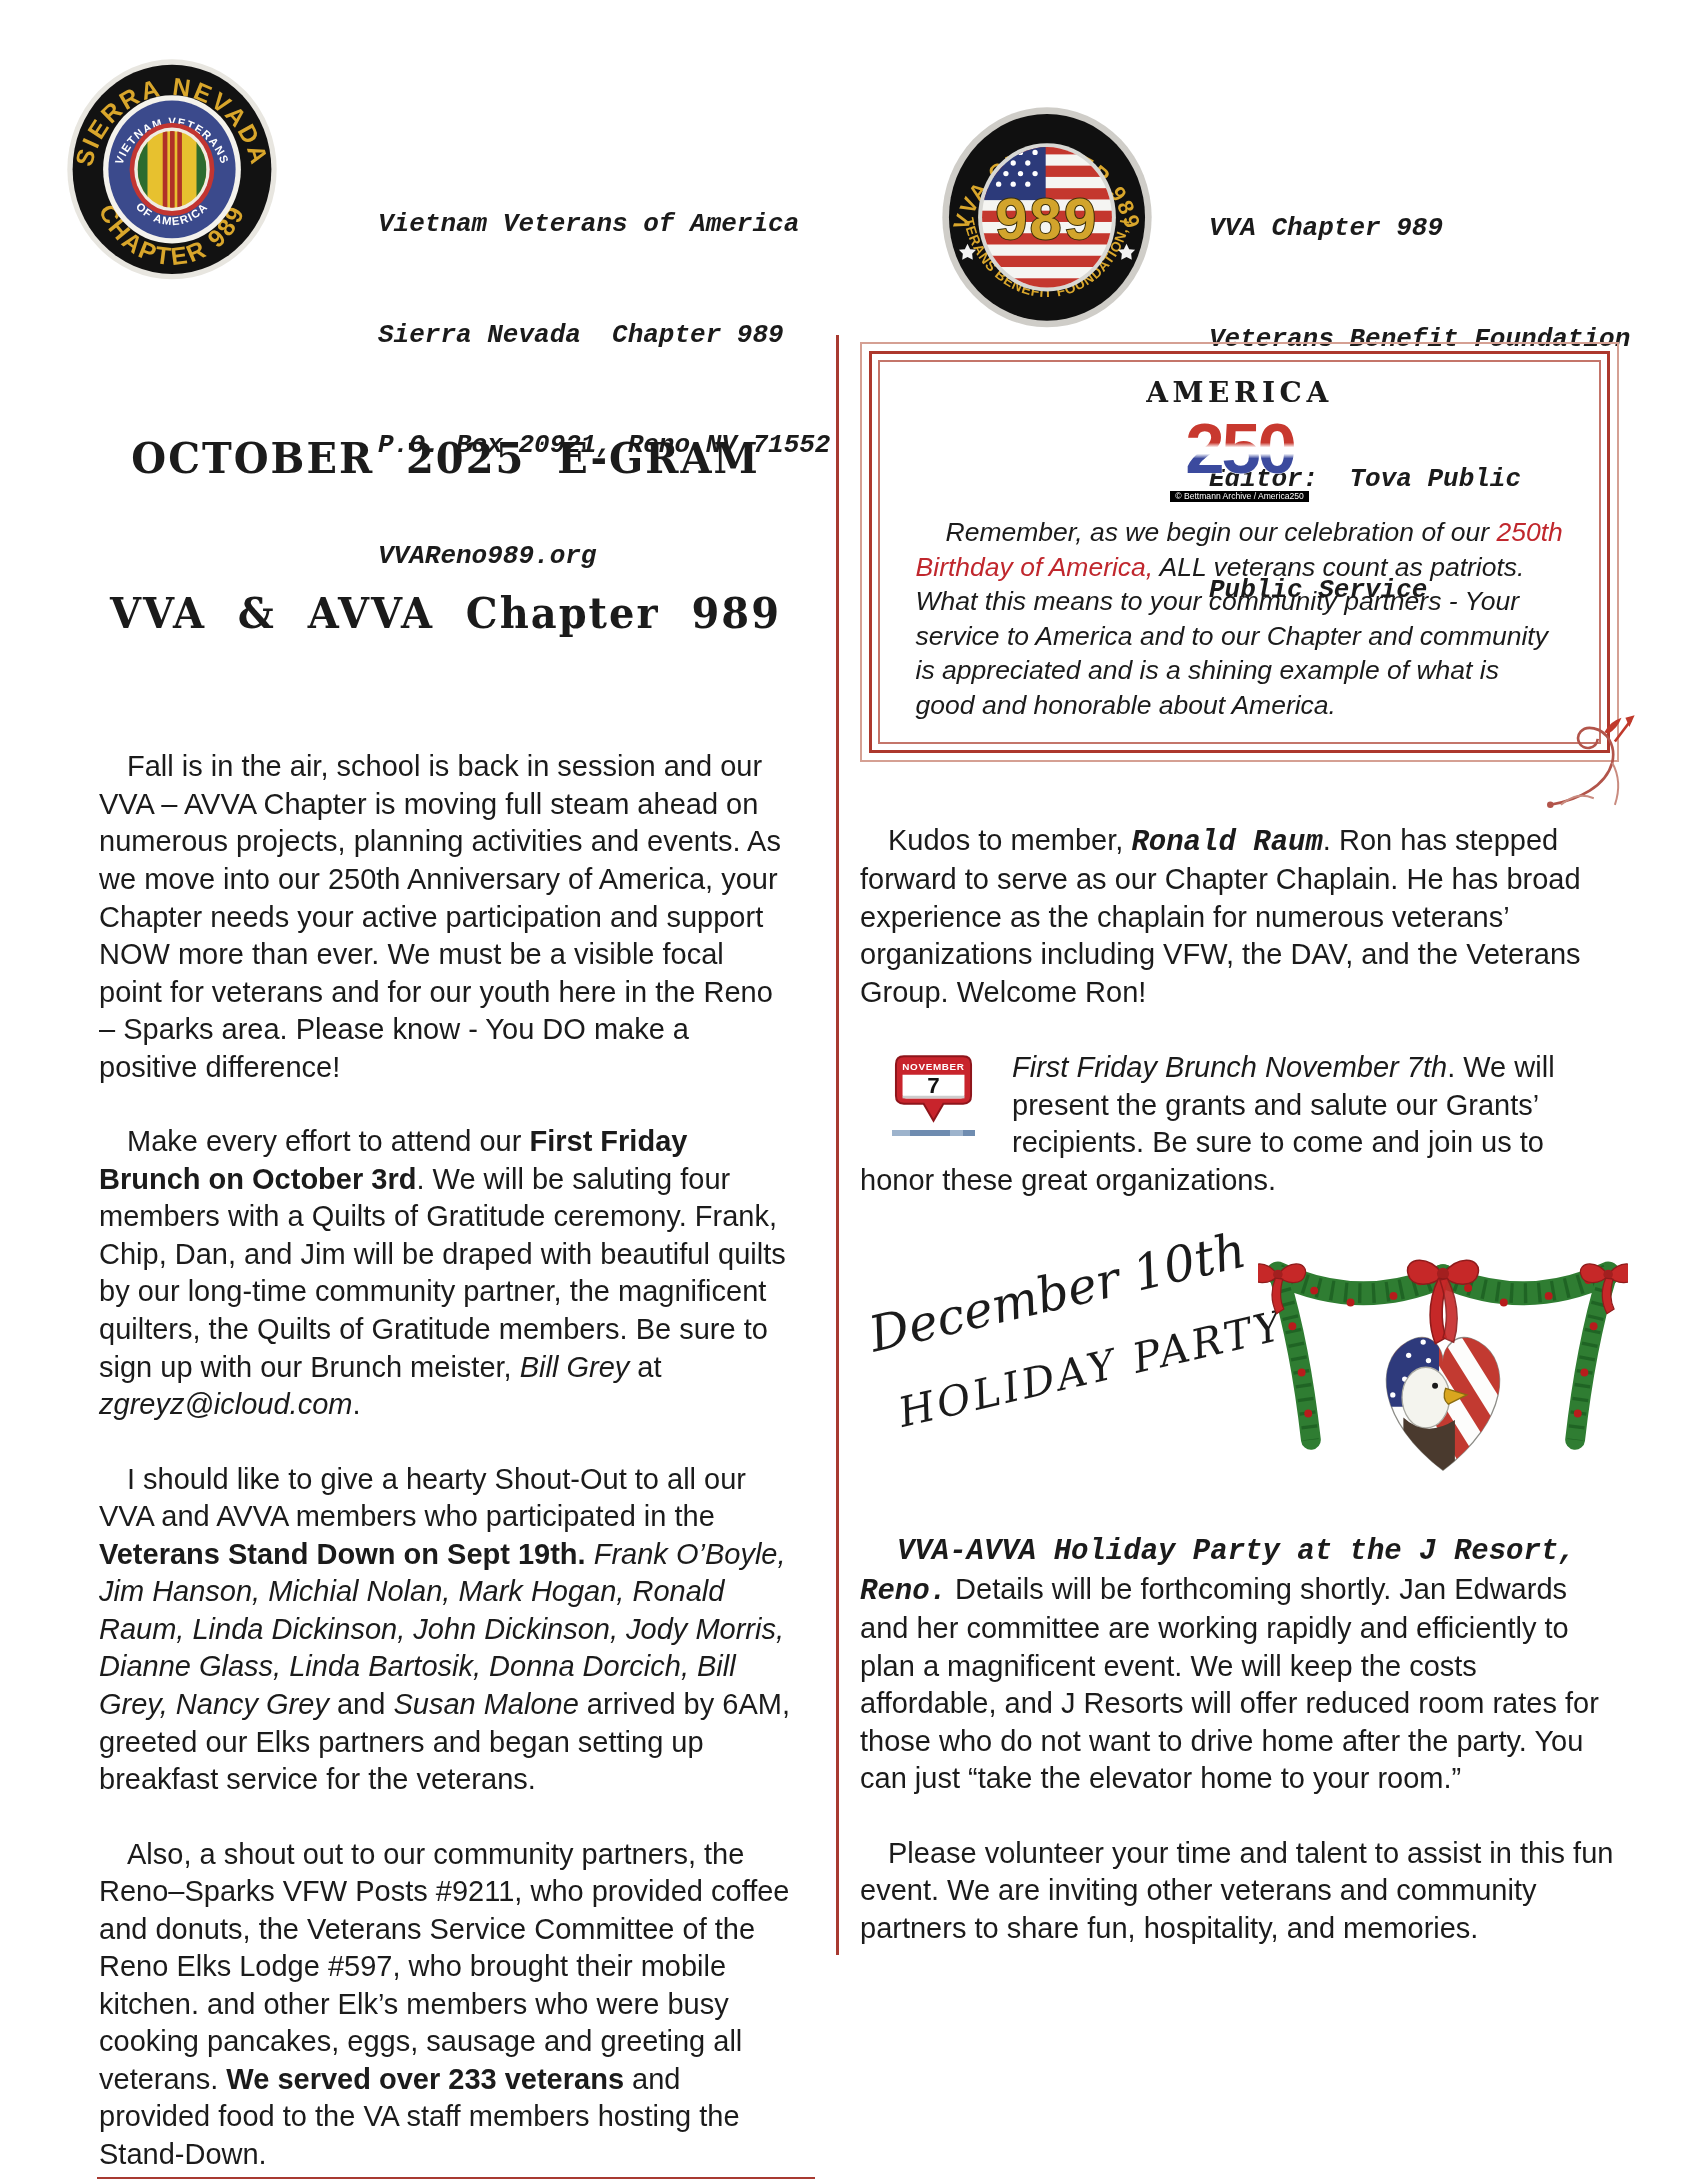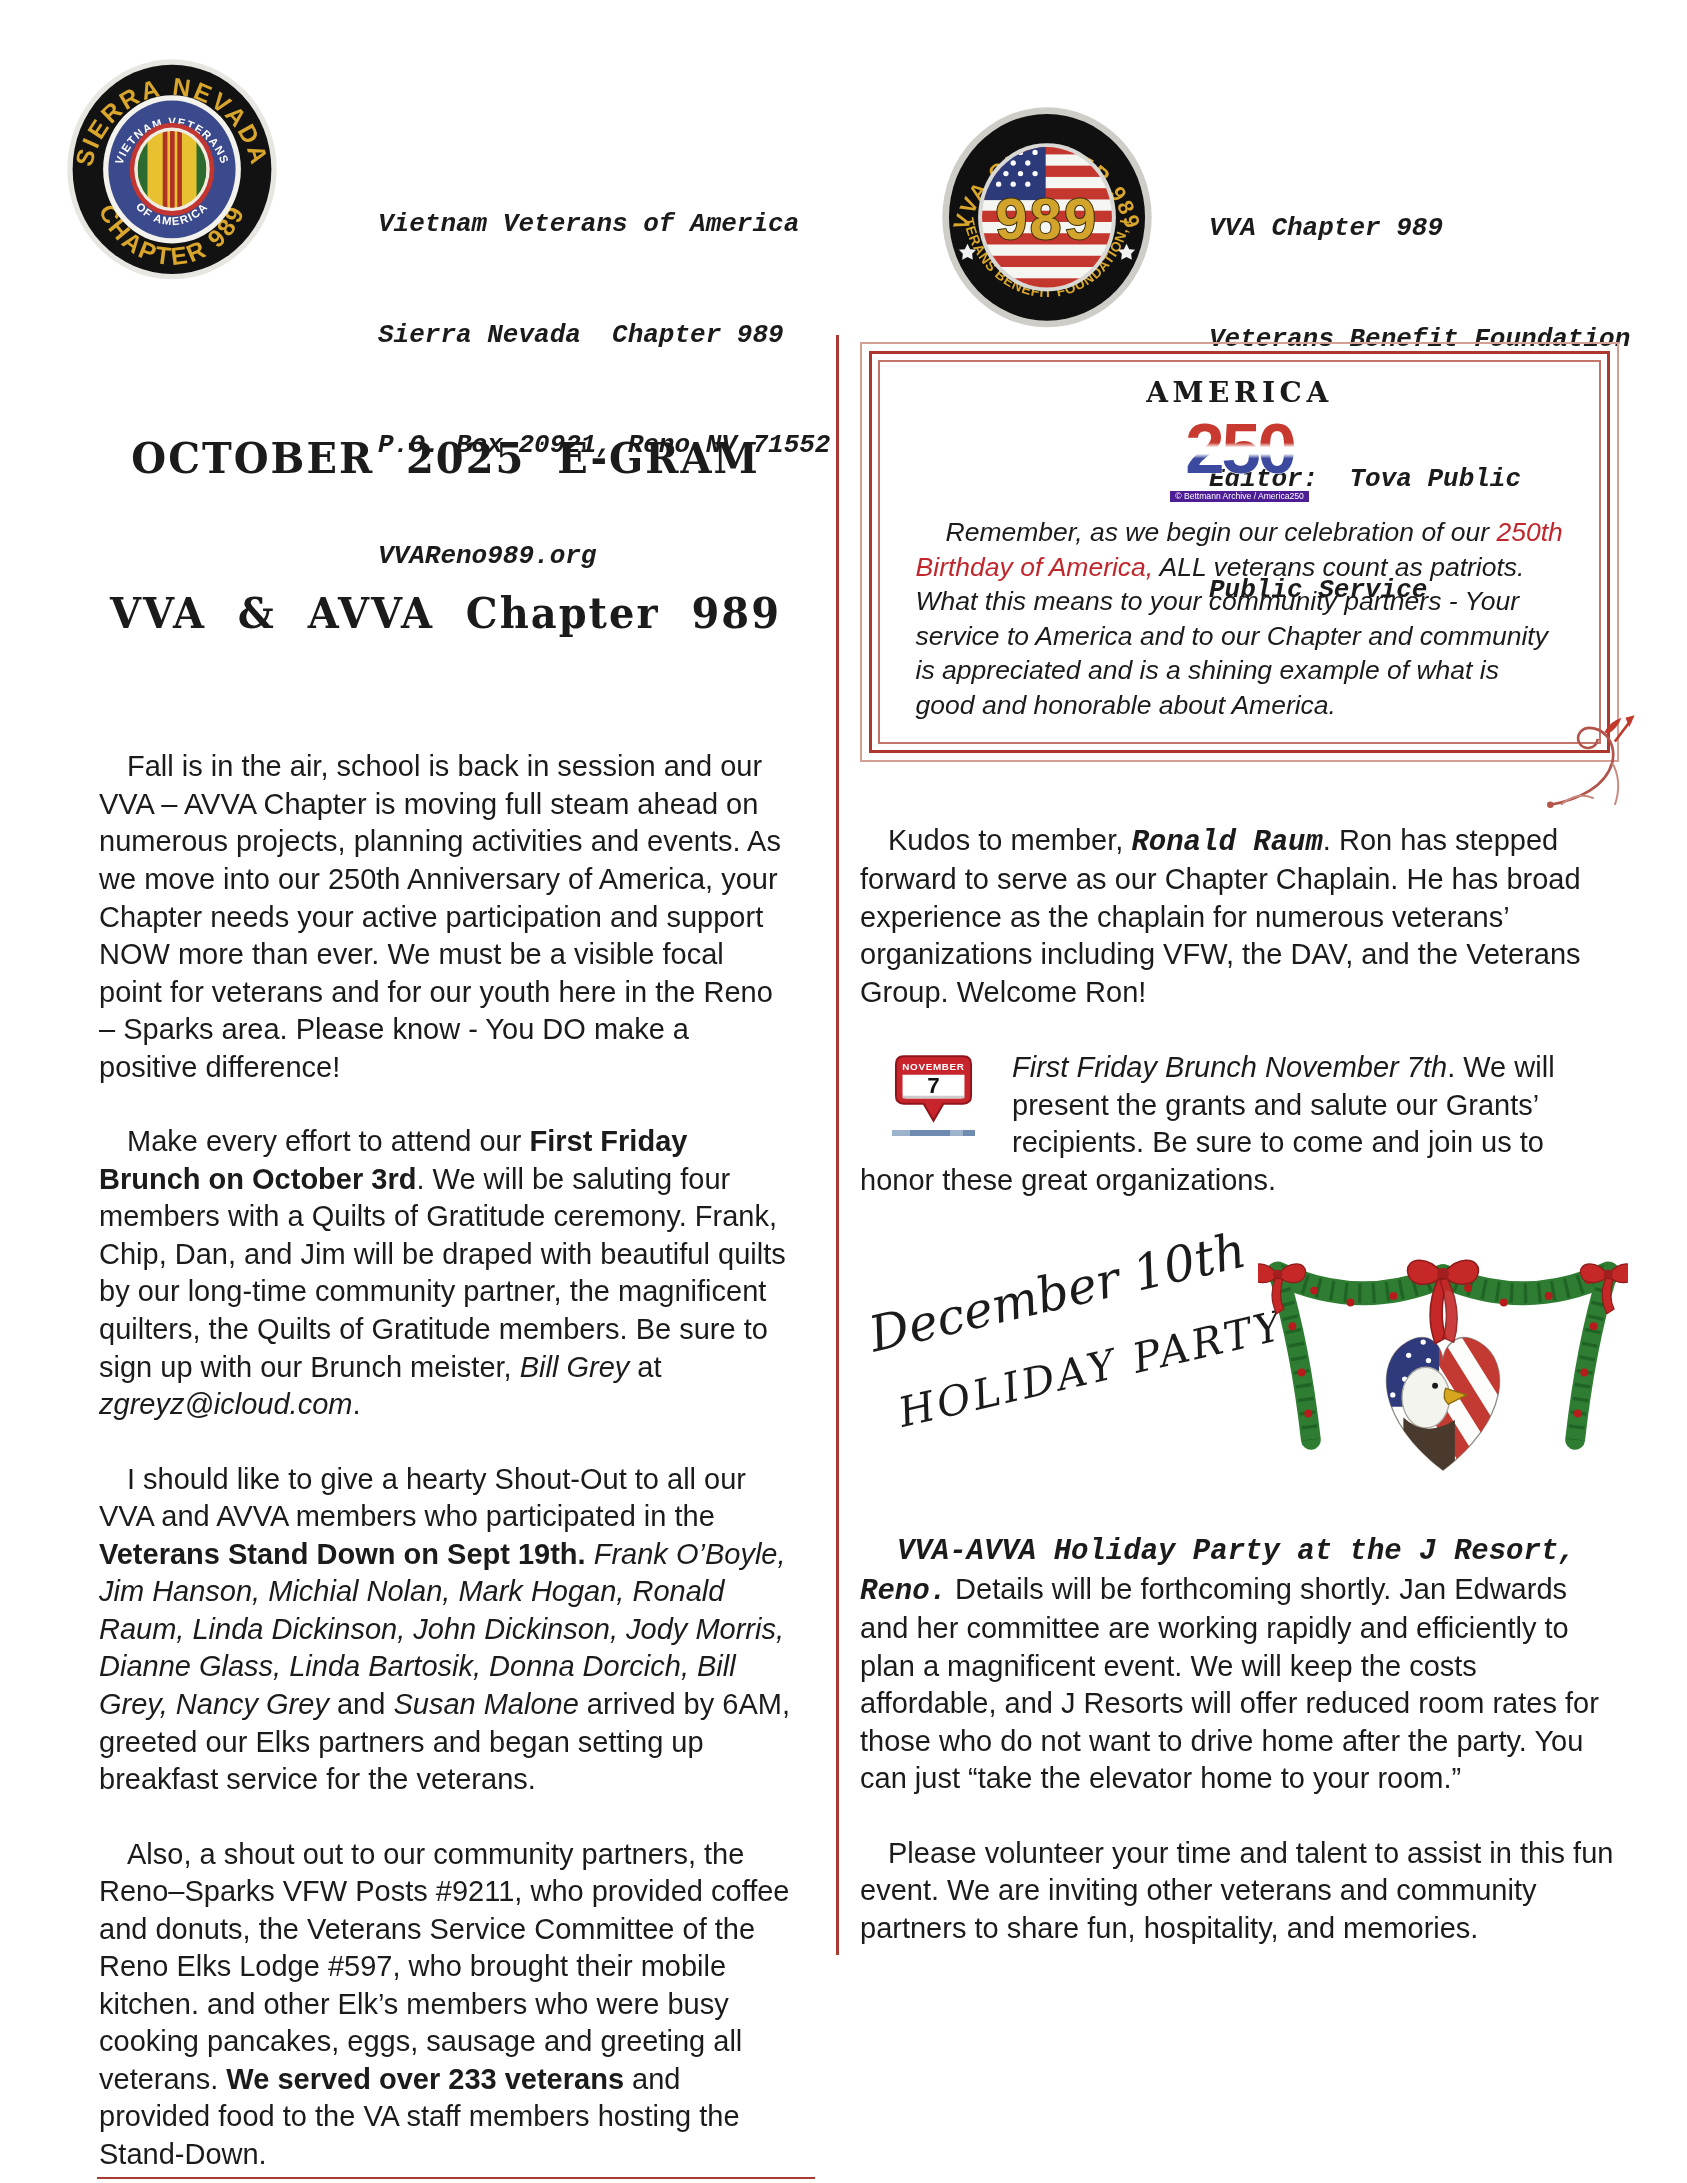--- a/index.html
+++ b/index.html
@@ -28,21 +28,21 @@
   .b{font-weight:700;}
   .i{font-style:italic;}
   .bi{font-weight:700;font-style:italic;font-family:Liberation Mono, monospace;}
   .red{color:#c0272d;}
 
   
   .box-outer{border:2px solid #d5a093;padding:6.6px;position:relative;}
   .box-mid{border:3.3px solid #ad382d;padding:6px;}
   .box-inner{border:2px solid #c4756a;padding:14.6px 36px 20px;text-align:center;}
   .wordmark{font-family:"DejaVu Serif",serif;font-weight:700;font-size:28px;letter-spacing:4.6px;}
-  .caption{font-size:8.6px;color:#fff;background:#4c1d95;display:inline-block;padding:0.7px 5.3px;line-height:1.2;}
+  .caption{font-size:8.6px;color:#fff;background:#000000;display:inline-block;padding:0.7px 5.3px;line-height:1.2;}
   .box-p{font-size:26.5px;font-style:italic;line-height:1.3;text-align:left;text-indent:30px;margin:13.2px 0 0 0;}
   .flourish{position:absolute;right:-22.5px;bottom:-58px;}
 
   .mt-kudos{margin-top:60px;}
 
   
   .cal-section{margin-top:38px;}
   .cal-wrap{float:left;width:83px;margin:2.6px 37px 4px 32px;text-align:center;}
   .cal-strip{height:6px;background:#6f8cb0;margin-top:3.3px;
              background-image:linear-gradient(90deg,#9db3cc 0 22%,#6f8cb0 22% 70%,#9db3cc 70% 86%,#6f8cb0 86%);}

